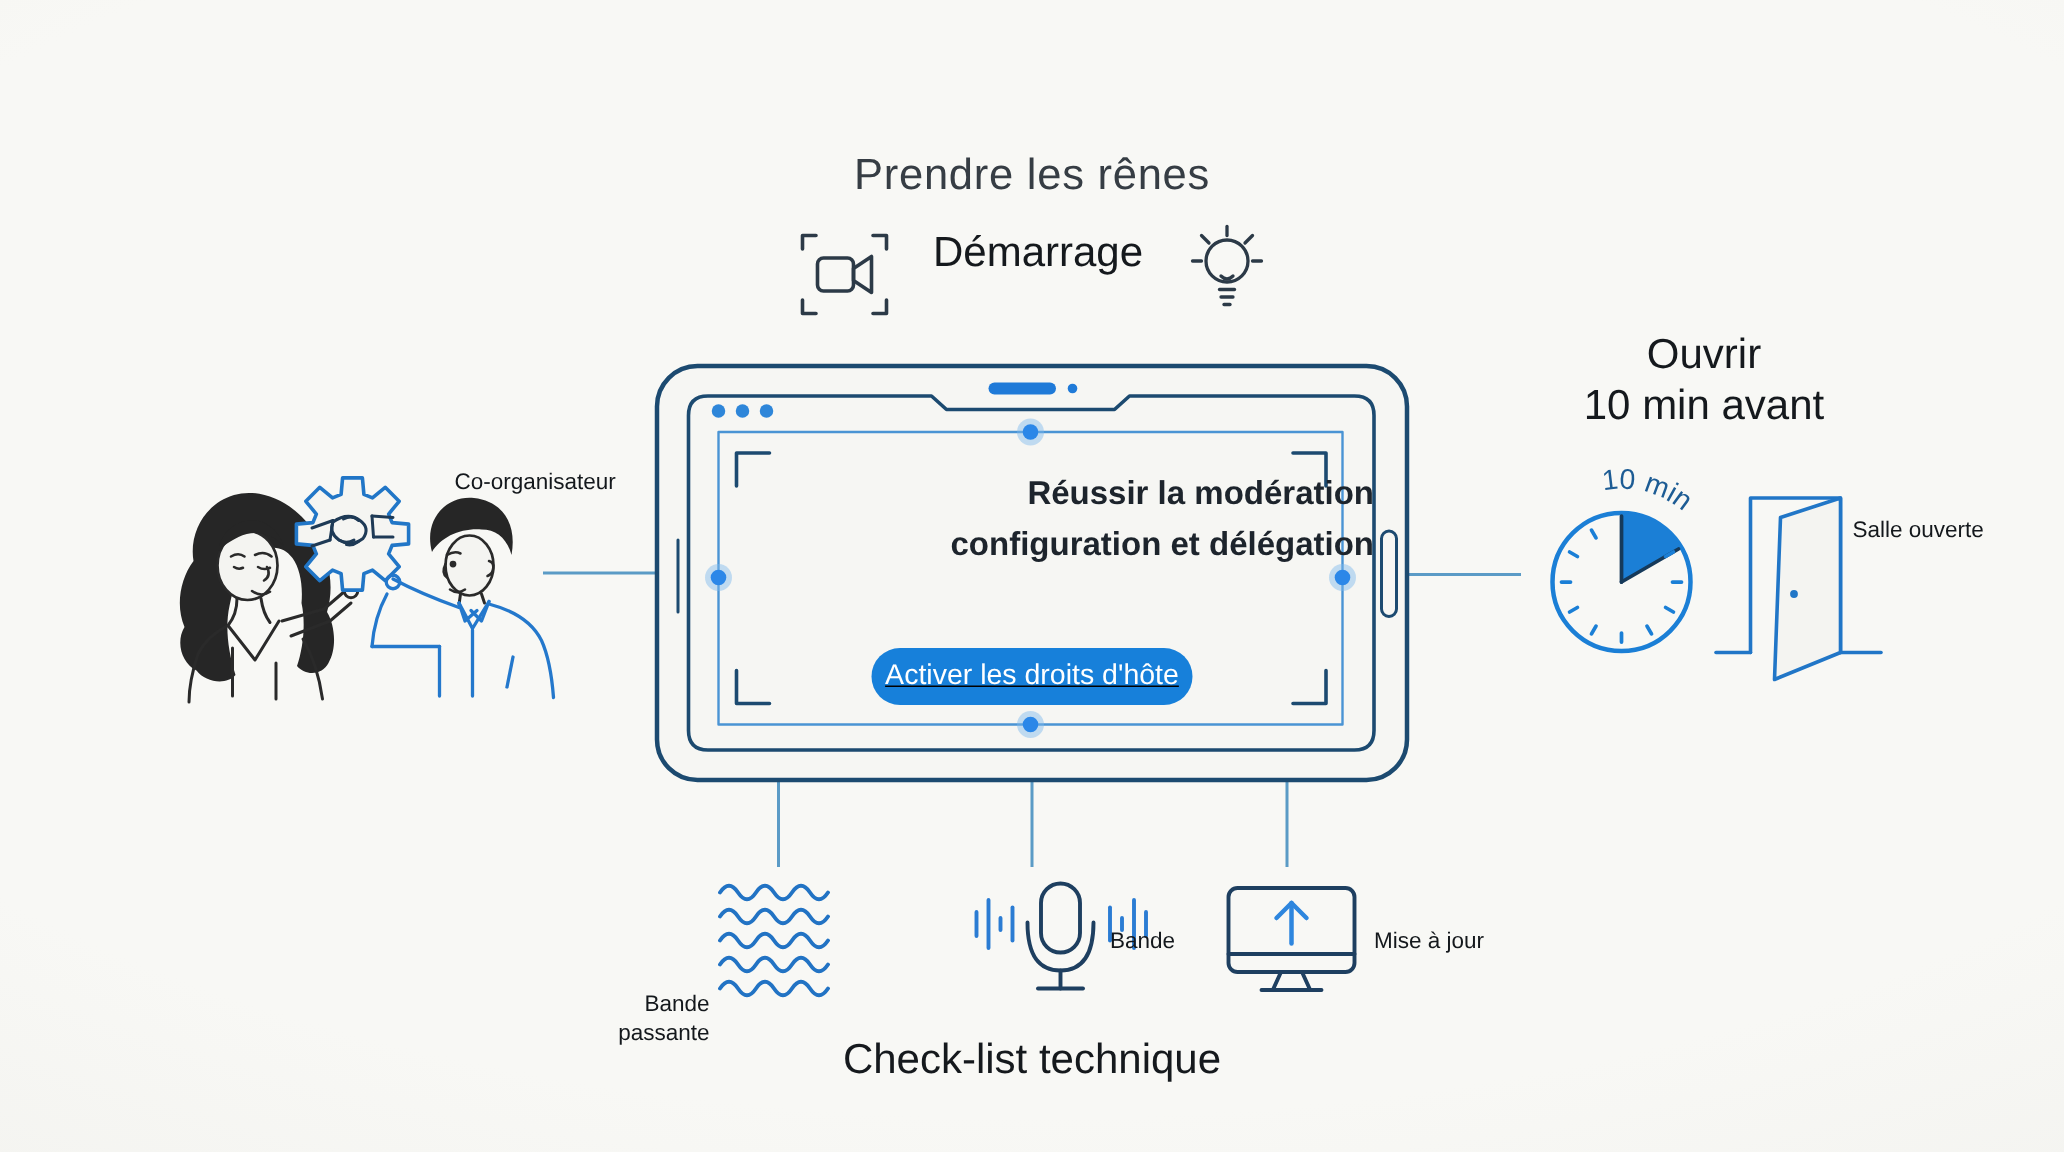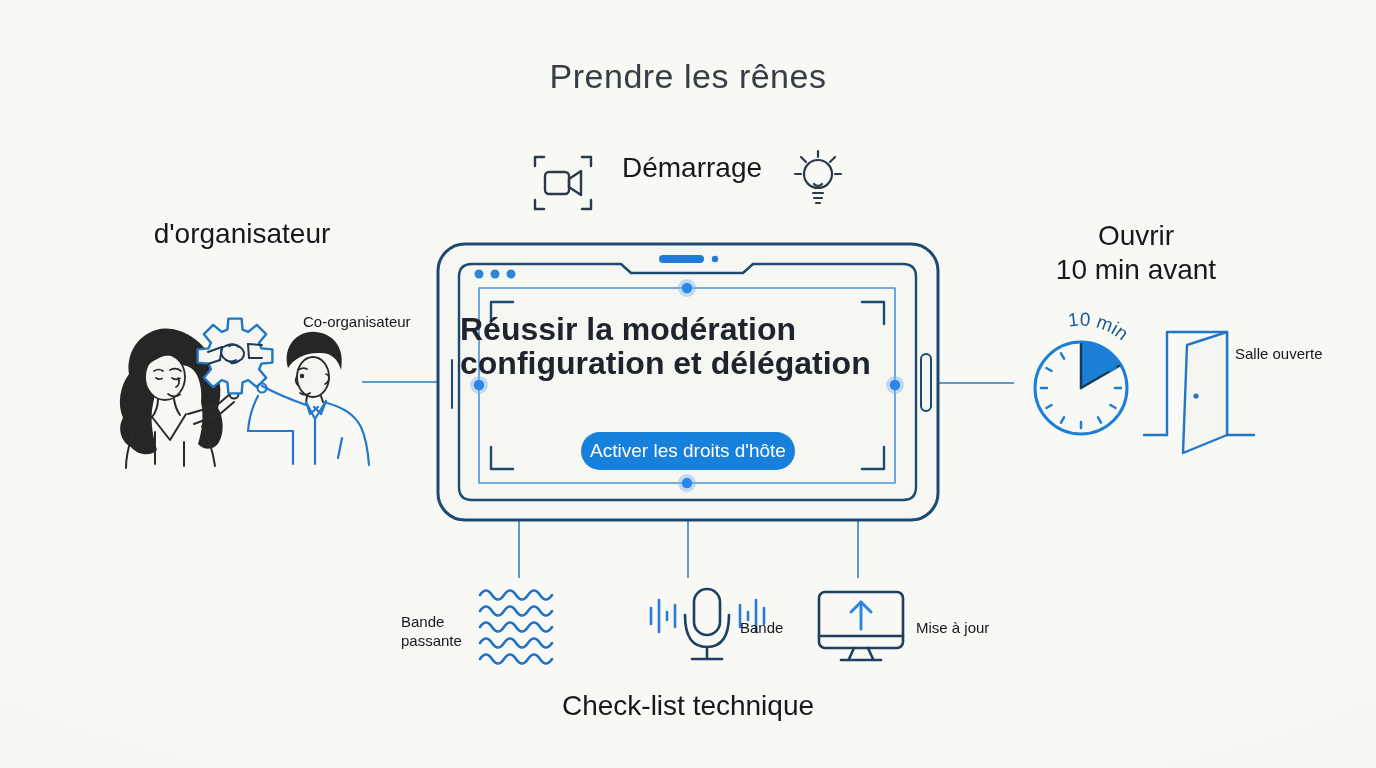--- a/index.html
+++ b/index.html
@@ -3,31 +3,31 @@
 <meta charset="utf-8">
 <style>
   html,body{margin:0;padding:0;}
   body{font-family:"Liberation Sans", sans-serif; background:#e9e9e6;}
   #stage{
     position:relative; width:1376px; height:768px; overflow:hidden;
     background: radial-gradient(ellipse 120% 100% at 50% 42%, #f8f8f5 55%, #eeeeea 100%);
   }
   .abs{position:absolute;}
   .title{
-    font-size:34px; letter-spacing:0.5px; color:#363d44; text-align:center; white-space:nowrap;
+    font-size:29px; letter-spacing:0.5px; color:#363d44; text-align:center; white-space:nowrap;margin-top:44px;
   }
   .heading{
     font-size:28px; line-height:34px; color:#15191d; text-align:center; white-space:nowrap;
   }
   .small-label{
     font-size:15px; line-height:19px; color:#14181c; white-space:nowrap;
   }
-  .small-label.wrap{white-space:normal; text-align:left;}
+  .small-label.wrap{white-space:normal; text-align:right;margin-top:48px;}
   .tablet-headline{
-    font-size:32px; line-height:34px; font-weight:bold; color:#1d242c; text-align:left; white-space:nowrap;
+    font-size:22px; line-height:34px; font-weight:bold; color:#1d242c; text-align:right; white-space:nowrap;
   }
   .cta{
     display:flex; align-items:center; justify-content:center;
     background:#1780da; color:#ffffff; font-size:19px;
     border:none; border-radius:19px; cursor:pointer;
     width:100%; height:100%;
     font-family:"Liberation Sans", sans-serif;
   }
   .connector{background:#5b9bc6;}
   svg{display:block;}
@@ -60,21 +60,20 @@
       <path d="M 21 50 H 29"></path>
       <path d="M 23 55 H 27"></path>
     <path d="M 2 26 H 8"></path>
       <path d="M 42 26 H 48"></path>
     <path d="M 25 3 V 9"></path>
       <path d="M 8 9 L 13 14"></path>
       <path d="M 42 9 L 37 14"></path>
   </svg>
 
   <div class="abs heading" style="left:92px; top:217px; width:300px;">
-    <div>d'organisateur</div>
   </div>
   <div class="abs small-label" style="left:303px; top:312px;">Co-organisateur</div>
 
   <svg class="abs" style="left:112px; top:314px;" width="292" height="160" viewBox="0 0 292 160" fill="none" stroke-linecap="round" stroke-linejoin="round">
 
     <g>
       <path d="M 44 16 C 24 22 14 42 17 60 C 8 72 5 90 11 104 C 5 114 9 128 19 133 C 25 141 39 143 45 136 C 40 120 38 104 41 90 C 44 74 50 62 60 55 C 68 49 77 50 83 58 C 88 65 90 76 89 88 C 92 102 90 118 86 130 C 92 137 103 136 107 128 C 113 118 111 102 106 94 C 111 78 108 58 98 42 C 88 24 64 10 44 16 Z" fill="#262626"></path>
       <ellipse cx="53" cy="63" rx="20" ry="23" fill="#f4f4f1" stroke="#2a2a2a" stroke-width="1.8"></ellipse>
       <path d="M 34 50 C 38 37 51 30 63 34 C 70 37 75 43 77 50 C 69 41 57 39 47 44 C 41 47 36 50 34 54 Z" fill="#262626"></path>
       <g stroke="#2a2a2a" stroke-width="1.7">
@@ -179,21 +178,21 @@
         <circle cx="44" cy="145" r="5.2" fill="#2b87e8"></circle>
       <circle cx="460" cy="145" r="9" fill="#7db8ed" opacity="0.45"></circle>
         <circle cx="460" cy="145" r="5.2" fill="#2b87e8"></circle>
     </g>
   </svg>
 
   <div class="abs tablet-headline" style="left:460px; top:312px; width:456px;">
     <div>Réussir la modération</div>
     <div>configuration et délégation</div>
   </div>
-  <div class="abs" style="left:581px; top:432px; width:214px; height:38px;">
+  <div class="abs" style="left:581px; top:432px; width:214px; height:38px;text-decoration:underline;">
     <button class="cta">Activer les droits d'hôte</button>
   </div>
 
   <div class="abs heading" style="left:1036px; top:219px; width:200px;">
     <div>Ouvrir</div>
     <div>10 min avant</div>
   </div>
 
   <svg class="abs" style="left:1018px; top:303px;" width="145" height="145" viewBox="0 0 145 145" fill="none" stroke-linecap="round" stroke-linejoin="round">
     <defs>

